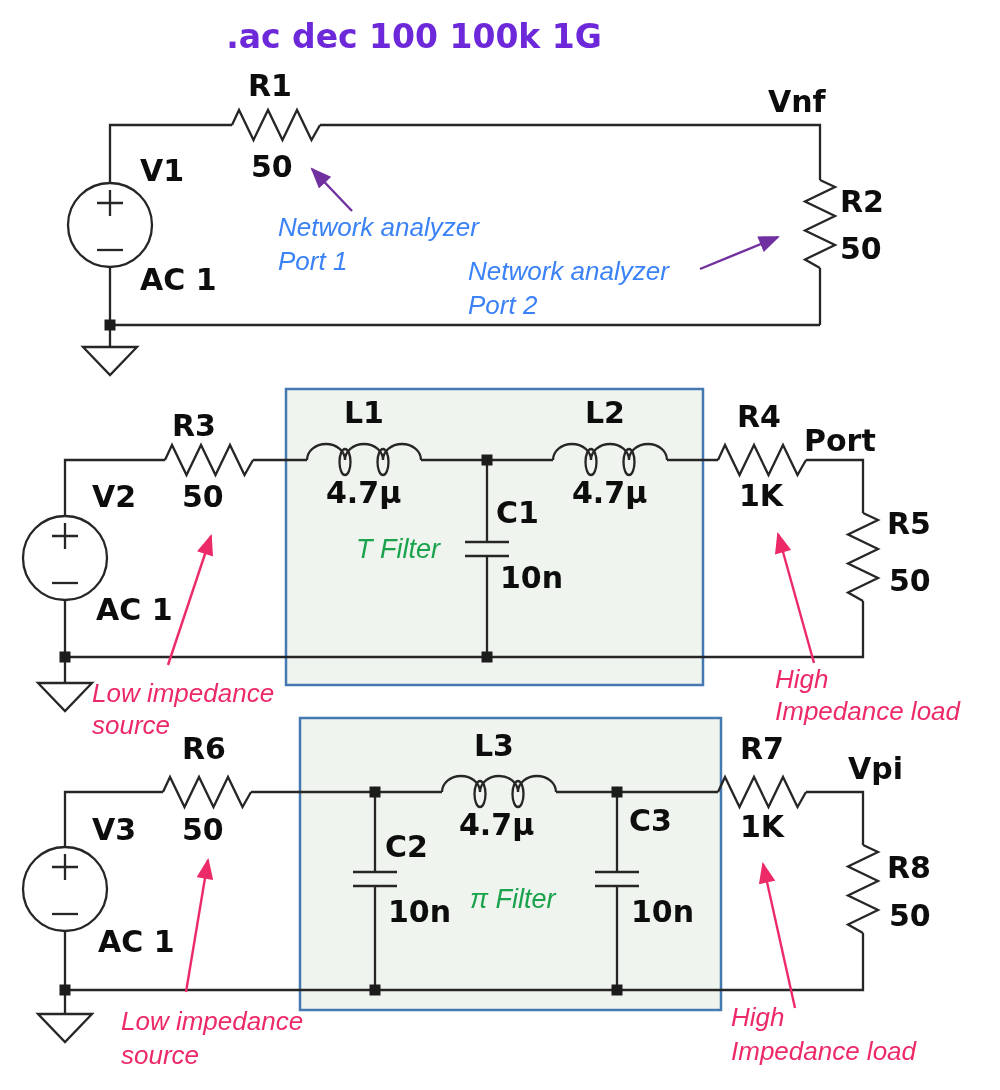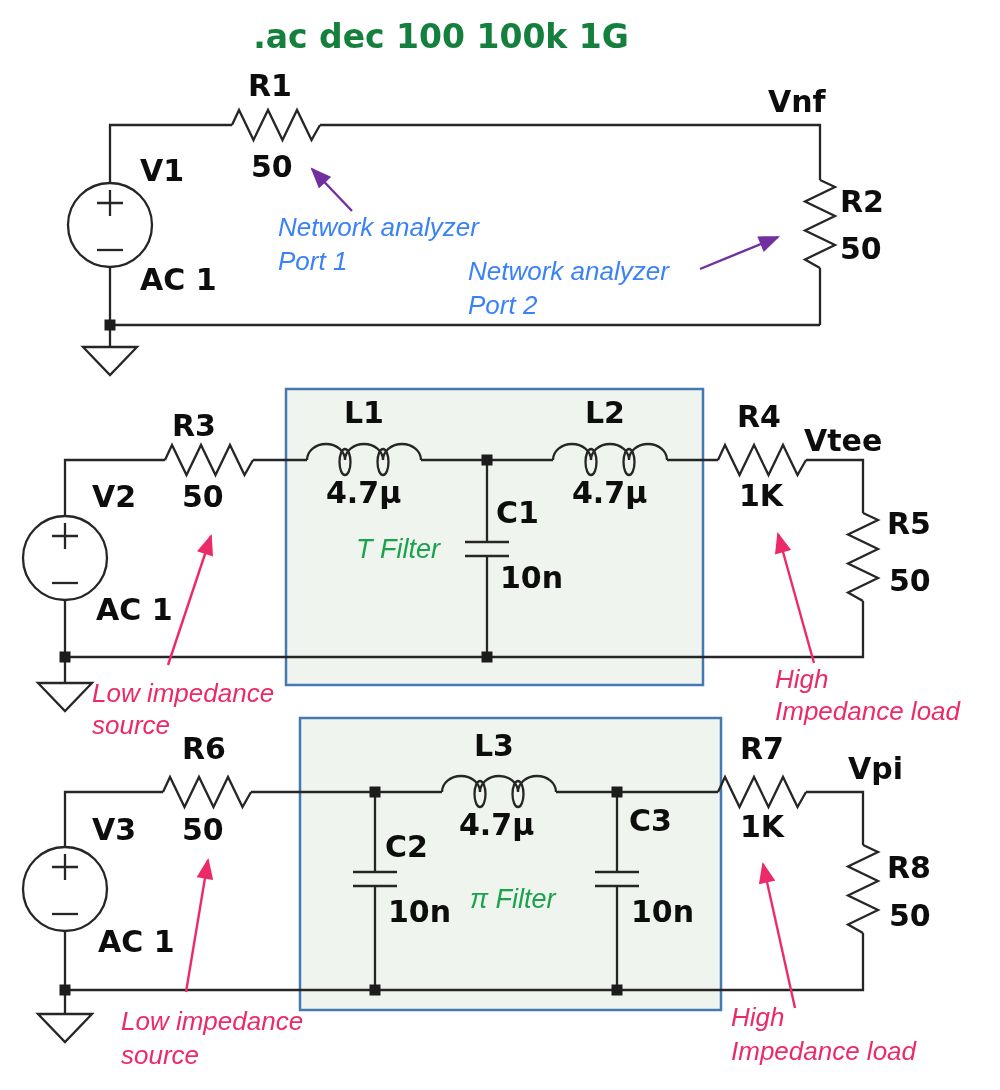--- a/index.html
+++ b/index.html
@@ -1,20 +1,20 @@
 <!DOCTYPE html>
 <html><head>
 <meta charset="utf-8">
 <style>
   html,body{margin:0;padding:0;background:#ffffff;}
   body{width:1000px;height:1090px;position:relative;overflow:hidden;
        font-family:"DejaVu Sans",sans-serif;}
   .stage{position:absolute;left:0;top:0;width:1000px;height:1090px;}
   .directive{position:absolute;left:0;top:17px;width:828px;text-align:center;
-       font-weight:bold;font-size:33px;color:#15803d;letter-spacing:0px;margin-left:27px;}
+       font-weight:bold;font-size:33px;color:#6d28d9;letter-spacing:0px;}
   .lbl{position:absolute;font-weight:bold;font-size:30px;line-height:1.05;
        color:#0d0d0d;white-space:nowrap;}
   .ann{position:absolute;font-style:italic;font-size:26px;line-height:1.1;
        white-space:nowrap;font-family:"Liberation Sans",sans-serif;}
   .purple{color:#3b82f6;}
   .pink{color:#ED2A68;}
   .green{position:absolute;font-style:italic;font-size:27px;color:#1AA34C;
        white-space:nowrap;font-family:"Liberation Sans",sans-serif;}
 </style>
 </head>
@@ -116,21 +116,21 @@
 <div class="lbl" style="left:182px;top:481px">50</div>
 <div class="lbl" style="left:344px;top:397px">L1</div>
 <div class="lbl" style="left:326px;top:477px">4.7µ</div>
 <div class="lbl" style="left:585px;top:397px">L2</div>
 <div class="lbl" style="left:572px;top:477px">4.7µ</div>
 <div class="lbl" style="left:496px;top:497px">C1</div>
 <div class="lbl" style="left:500px;top:562px">10n</div>
 <div class="green" style="left:356px;top:534px">T Filter</div>
 <div class="lbl" style="left:737px;top:401px">R4</div>
 <div class="lbl" style="left:739px;top:480px">1K</div>
-<div class="lbl" style="left:804px;top:425px">Vtee</div>
+<div class="lbl" style="left:804px;top:425px">Port</div>
 <div class="lbl" style="left:887px;top:508px">R5</div>
 <div class="lbl" style="left:889px;top:565px">50</div>
 <div class="ann pink" style="left:92px;top:679px">Low impedance</div>
 <div class="ann pink" style="left:92px;top:711px">source</div>
 <div class="ann pink" style="left:775px;top:665px">High</div>
 <div class="ann pink" style="left:775px;top:697px">Impedance load</div>
 
 <div class="lbl" style="left:92px;top:814px">V3</div>
 <div class="lbl" style="left:98px;top:926px">AC 1</div>
 <div class="lbl" style="left:182px;top:733px">R6</div>

